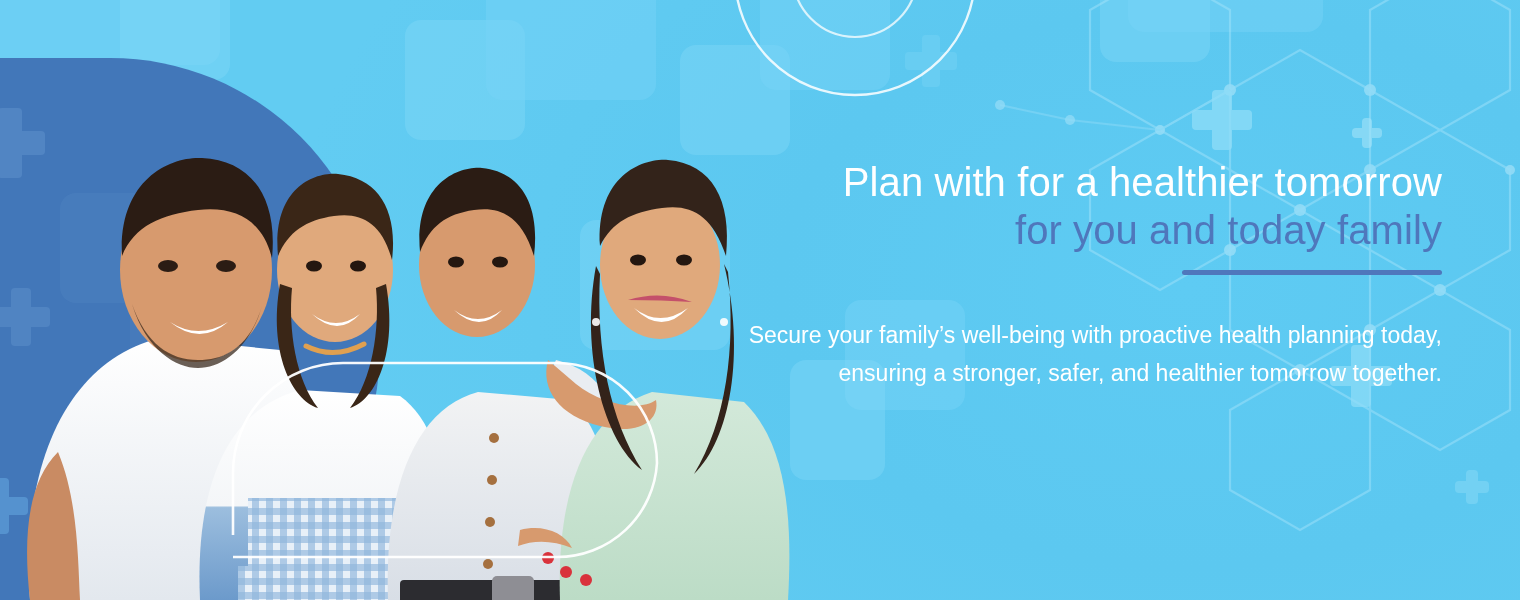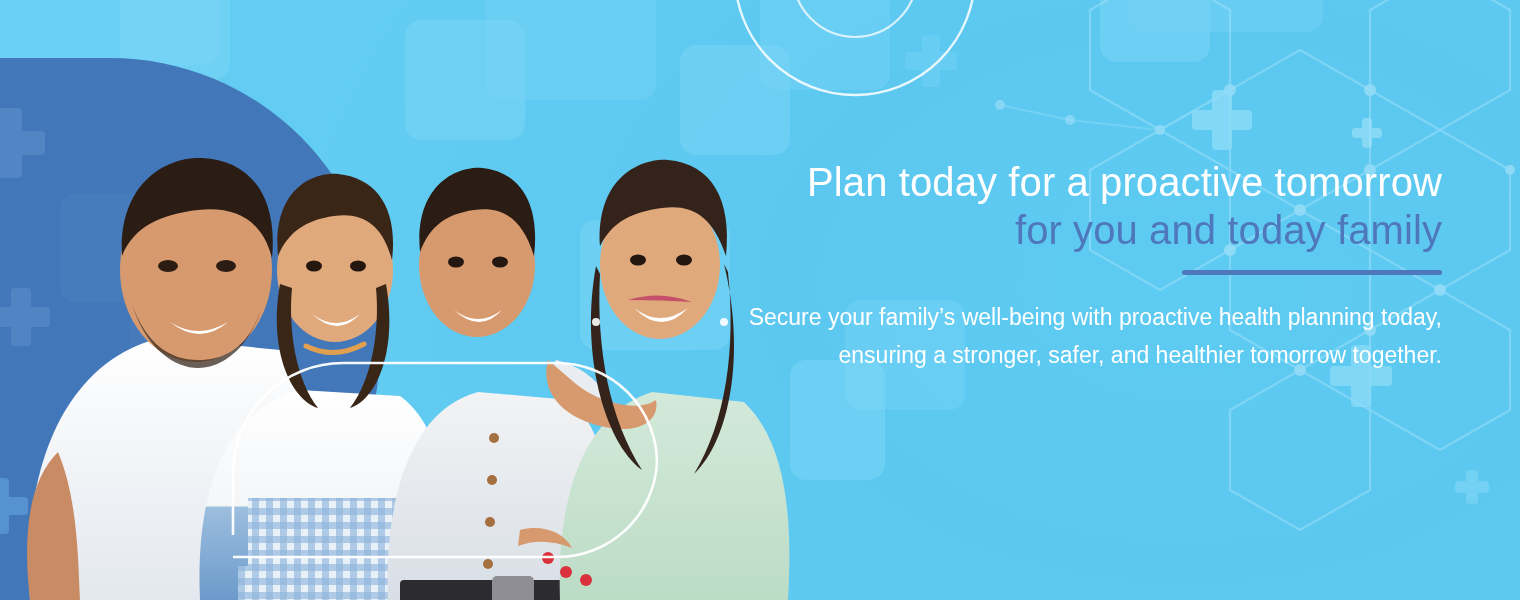--- a/index.html
+++ b/index.html
@@ -84,21 +84,21 @@
     letter-spacing:.1px;
     white-space:nowrap;
   }
   .divider {
     margin:16px 0 0 auto;
     width:260px; height:5px;
     background:#4F77BC;
     border-radius:3px;
   }
   .subcopy {
-    margin-top:24px;
+    margin-top:42px;
     font-size:23px;
     line-height:1.62;
     font-weight:400;
     color:#FFFFFF;
   }
 </style>
 </head>
 <body>
 
 <div class="banner">
@@ -266,19 +266,19 @@
         <circle cx="586" cy="520" r="6" fill="#D9323C"></circle>
       </g>
     </svg>
   </div>
 
   <svg class="pill-svg" viewBox="0 0 440 210">
     <path d="M8 180 L 8 118 A 110 110 0 0 1 118 8 L 332 8 A 100 100 0 0 1 432 108 A 100 100 0 0 1 332 202 L 8 202" fill="none" stroke="#FFFFFF" stroke-width="2.6" opacity=".95"></path>
   </svg>
 
   <div class="content">
-    <h1 class="headline-1">Plan today for a proactive tomorrow</h1>
+    <h1 class="headline-1">Plan with for a healthier tomorrow</h1>
     <h2 class="headline-2">for you and today family</h2>
     <div class="divider"></div>
     <p class="subcopy">Secure your family’s well-being with proactive health planning today, ensuring a stronger, safer, and healthier tomorrow together.</p>
   </div>
 
 </div>
 
 </body></html>

